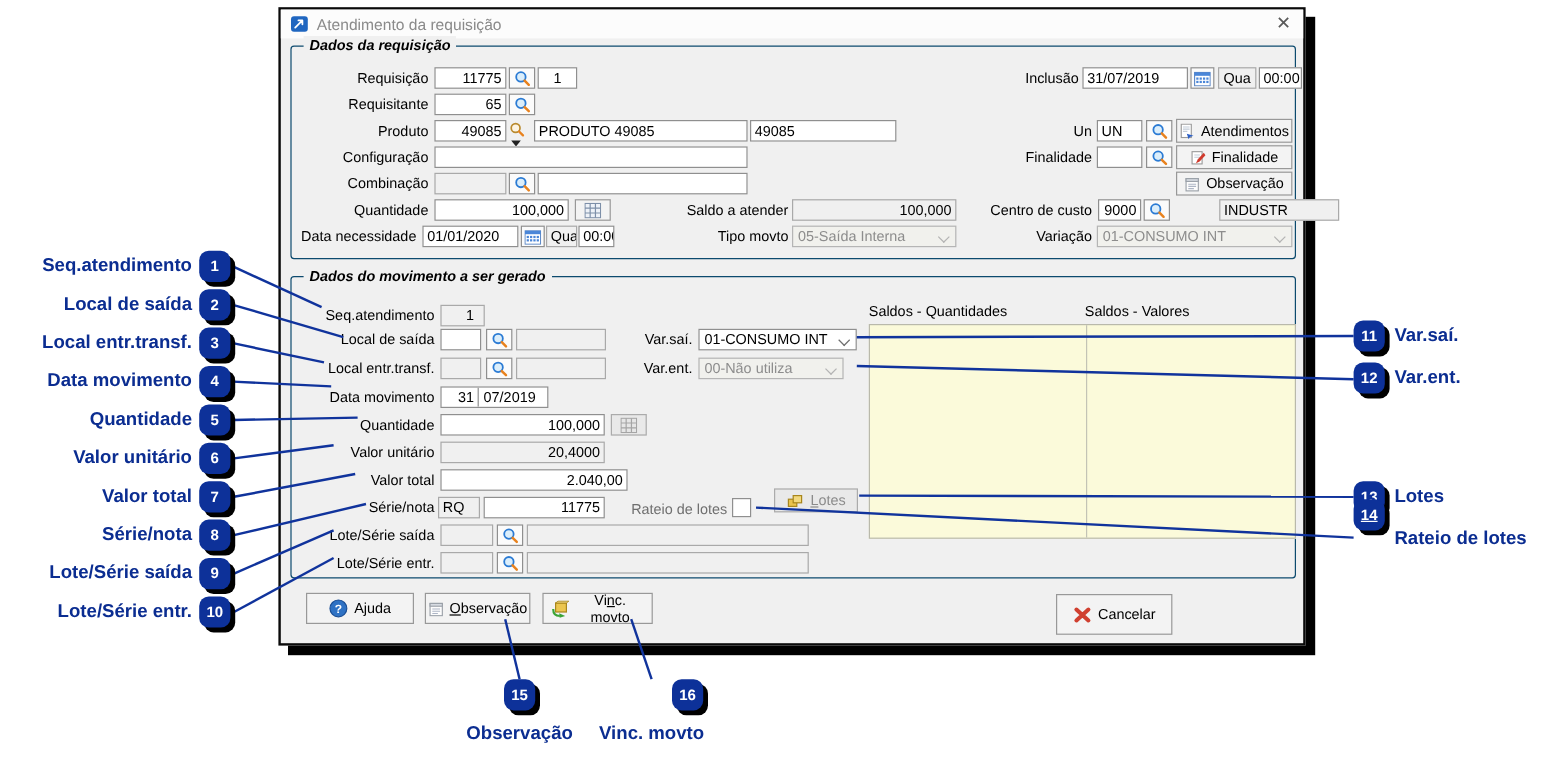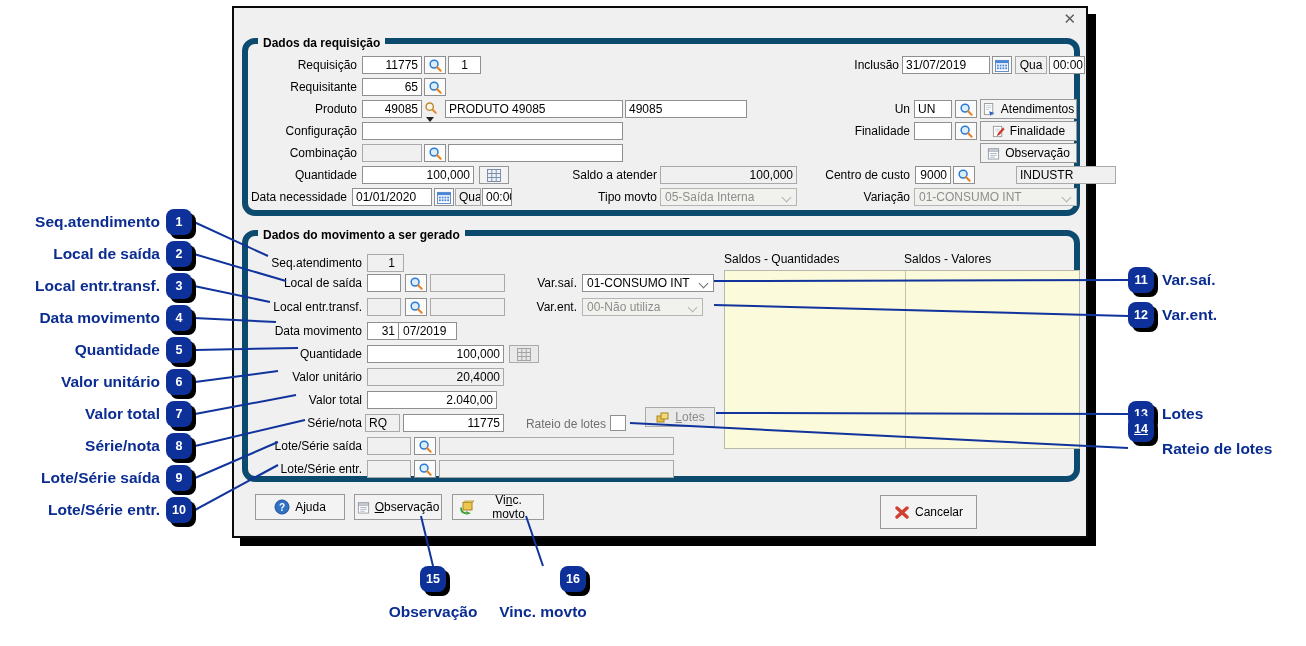--- a/index.html
+++ b/index.html
@@ -7,21 +7,21 @@
        font-family:"Liberation Sans","DejaVu Sans",sans-serif;font-size:12px;color:#000;}
   .canvas{position:relative;width:1306px;height:646px;background:#fff;}
   .abs{position:absolute;}
   
   .dialog{position:absolute;left:232px;top:6px;width:856px;height:532px;background:#f0f0f0;
           border:2px solid #0a0a0a;box-sizing:border-box;box-shadow:8px 8px 0 #000;z-index:1;}
   .titlebar{position:absolute;left:0;top:0;right:0;height:24px;background:#fcfcfc;
             display:flex;align-items:center;gap:7px;padding:0 8px;box-sizing:border-box;}
   .title-text{color:#8a8a8a;font-size:13px;}
   .close-x{position:absolute;right:10px;top:2px;color:#5a5a5a;font-size:15px;cursor:default;}
-  .grp{position:absolute;border:6px solid #0c4a6e;border-radius:13px;box-sizing:border-box;}
+  .grp{position:absolute;border:1px solid #0c4a6e;border-radius:3px;box-sizing:border-box;font-style:italic;}
   .grp-title{position:absolute;top:-9px;left:10px;background:#f0f0f0;padding:0 5px;
              font-weight:bold;font-size:12px;line-height:16px;white-space:nowrap;}
   .lbl{position:absolute;font-size:12px;line-height:18px;text-align:right;white-space:nowrap;}
   .fld{position:absolute;height:18px;background:#fff;border:1px solid #8f8f8f;box-sizing:border-box;
        font-size:12px;line-height:16px;padding:0 3px;white-space:nowrap;overflow:hidden;}
   .ro{background:#f0f0f0;border-color:#a9a9a9;}
   .num{text-align:right;}
   .ctr{text-align:center;}
   .lbtn{position:absolute;width:22px;height:18px;background:#fbfbfb;border:1px solid #8f8f8f;
         box-sizing:border-box;display:flex;align-items:center;justify-content:center;padding:0;}
@@ -49,20 +49,29 @@
            white-space:nowrap;line-height:26px;z-index:6;}
   #leader-lines{position:absolute;left:0;top:0;z-index:5;pointer-events:none;}
 </style>
 </head>
 <body>
 
 <div class="canvas">
 
   <div class="dialog">
 
+    <div class="titlebar">
+      <span style="display:flex;">
+        <svg width="15" height="14" viewBox="0 0 15 14">
+            <rect x="0.5" y="0.5" width="14" height="13" rx="2.5" fill="#1f66c0"></rect>
+            <path d="M4 10L10 4M10 4H6.7M10 4v3.3" stroke="#fff" stroke-width="1.5" fill="none" stroke-linecap="round"></path>
+          </svg>
+      </span>
+      <span class="title-text">Atendimento da requisição</span>
+    </div>
     <span class="close-x">✕</span>
 
     <div class="grp" style="left:8px;top:30px;width:838px;height:178px;">
       <span class="grp-title">Dados da requisição</span>
     </div>
 
     <div class="lbl" style="left:8px;top:48px;width:115px;">Requisição</div>
     <div class="fld num" style="left:128px;top:48px;width:60px;">11775</div>
     <button class="lbtn" style="left:190px;top:48px;">
       <span style="display:flex;">
@@ -285,21 +294,21 @@
           <svg width="14" height="13" viewBox="0 0 14 13">
             <rect x="0.5" y="0.5" width="13" height="12" fill="#e6e6e6" stroke="#a5a5a5"></rect>
             <path d="M0.5 4.5h13M0.5 8.5h13M4.8 0.5v12M9.2 0.5v12" stroke="#a5a5a5" fill="none"></path>
           </svg>
         </span>
     </button>
 
     <div class="lbl" style="left:8px;top:360px;width:120px;">Valor unitário</div>
     <div class="fld ro num" style="left:133px;top:360px;width:137px;">20,4000</div>
     <div class="lbl" style="left:8px;top:383px;width:120px;">Valor total</div>
-    <div class="fld num" style="left:133px;top:383px;width:130px;">2.040,00</div>
+    <div class="fld num" style="left:133px;top:383px;width:156px;">2.040,00</div>
 
     <div class="lbl" style="left:8px;top:406px;width:120px;">Série/nota</div>
     <div class="fld ro" style="left:131px;top:406px;width:35px;">RQ</div>
     <div class="fld num" style="left:169px;top:406px;width:101px;">11775</div>
     <div class="lbl" style="left:252px;top:407px;width:120px;color:#6f6f6f;">Rateio de lotes</div>
     <span class="chk" style="left:376px;top:407px;"></span>
     <button class="btn dis" style="left:411px;top:399px;width:70px;height:20px;">
       <span style="display:flex;">
           <svg width="15" height="13" viewBox="0 0 15 13">
             <rect x="2" y="5" width="7" height="6" fill="#e9c34d" stroke="#a8861c"></rect>

